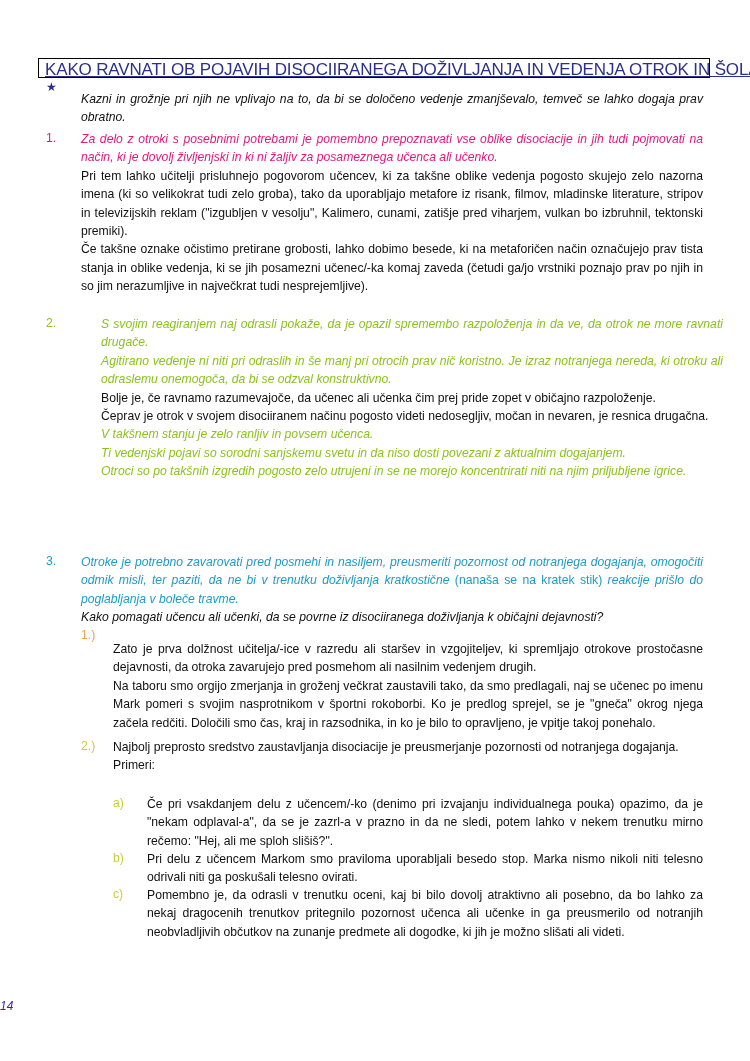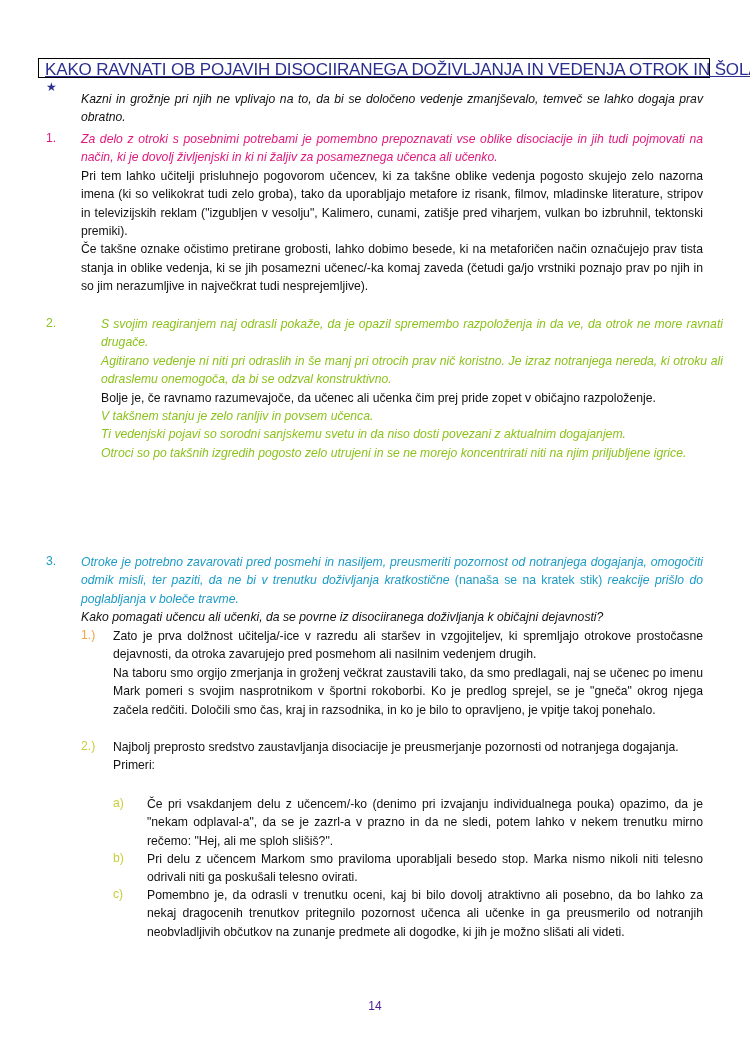--- a/index.html
+++ b/index.html
@@ -22,22 +22,22 @@
     .txt { position: absolute; text-align: justify; line-height: 18.4px; }
     .it { font-style: italic; }
     .pink { color: #e0197d; }
     .green { color: #8cc21c; }
     .blue { color: #1d9bc6; }
     .orange { color: #f2a24a; }
     .yellowgreen { color: #c7cf3a; }
     .uline { }
     .block { display: block; }
     .pnum {
-      position: absolute; top: 999px; left: 0; width: 750px; text-align: center;
-      color: #4c1d95; font-size: 12px;
+      position: absolute; top: 999px; left: 0; width: 750px; 
+      color: #4c1d95; font-size: 12px; font-style: italic;
     }
     .star { font-size: 12px; color: #2b2f8f; }
   </style>
 </head>
 <body>
 
 <div class="page">
 
   <div class="title-box">
     <span>KAKO RAVNATI OB POJAVIH DISOCIIRANEGA DOŽIVLJANJA IN VEDENJA OTROK IN ŠOLARJEV ALI ŠOLARK?</span>
@@ -51,33 +51,34 @@
     <span class="block it pink">Za delo z otroki s posebnimi potrebami je pomembno prepoznavati vse oblike disociacije in jih tudi pojmovati na način, ki je dovolj življenjski in ki ni žaljiv za posameznega učenca ali učenko.</span>
     <span class="block">Pri tem lahko učitelji prisluhnejo pogovorom učencev, ki za takšne oblike vedenja pogosto skujejo zelo nazorna imena (ki so velikokrat tudi zelo groba), tako da uporabljajo metafore iz risank, filmov, mladinske literature, stripov in televizijskih reklam ("izgubljen v vesolju", Kalimero, cunami, zatišje pred viharjem, vulkan bo izbruhnil, tektonski premiki).</span>
     <span class="block">Če takšne oznake očistimo pretirane grobosti, lahko dobimo besede, ki na metaforičen način označujejo prav tista stanja in oblike vedenja, ki se jih posamezni učenec/-ka komaj zaveda (četudi ga/jo vrstniki poznajo prav po njih in so jim nerazumljive in največkrat tudi nesprejemljive).</span>
   </div>
 
   <span class="marker green" style="left:46px; top:316px;">2.</span>
   <div class="txt" style="left:81px; top:315px; width:622px;margin-left:20px;">
     <span class="block it green">S svojim reagiranjem naj odrasli pokaže, da je opazil spremembo razpoloženja in da ve, da otrok ne more ravnati drugače.</span>
     <span class="block it green">Agitirano vedenje ni niti pri odraslih in še manj pri otrocih prav nič koristno. Je izraz notranjega nereda, ki otroku ali odraslemu onemogoča, da bi se odzval konstruktivno.</span>
     <span class="block">Bolje je, če ravnamo razumevajoče, da učenec ali učenka čim prej pride zopet v običajno razpoloženje.</span>
+    <span class="block">Čeprav je otrok v svojem disociiranem načinu pogosto videti nedosegljiv, močan in nevaren, je resnica drugačna.</span>
     <span class="block it green">V takšnem stanju je zelo ranljiv in povsem učenca.</span>
     <span class="block it green">Ti vedenjski pojavi so sorodni sanjskemu svetu in da niso dosti povezani z aktualnim dogajanjem.</span>
     <span class="block it green">Otroci so po takšnih izgredih pogosto zelo utrujeni in se ne morejo koncentrirati niti na njim priljubljene igrice.</span>
   </div>
 
   <span class="marker blue" style="left:46px; top:554px;">3.</span>
   <div class="txt" style="left:81px; top:553px; width:622px;">
     <span class="block blue"><span class="it">Otroke je potrebno zavarovati pred posmehi in nasiljem, preusmeriti pozornost od notranjega dogajanja, omogočiti odmik misli, ter paziti, da ne bi v trenutku doživljanja kratkostične</span><span> (nanaša se na kratek stik) </span><span class="it">reakcije prišlo do poglabljanja v boleče travme.</span></span>
     <span class="block it uline">Kako pomagati učencu ali učenki, da se povrne iz disociiranega doživljanja k običajni dejavnosti?</span>
   </div>
 
   <span class="marker orange" style="left:81px; top:628px;">1.)</span>
-  <div class="txt" style="left:113px; top:627px; width:590px;">
+  <div class="txt" style="left:113px; top:640px; width:590px;">
     <span class="block">Zato je prva dolžnost učitelja/-ice v razredu ali staršev in vzgojiteljev, ki spremljajo otrokove prostočasne dejavnosti, da otroka zavarujejo pred posmehom ali nasilnim vedenjem drugih.</span>
     <span class="block">Na taboru smo orgijo zmerjanja in groženj večkrat zaustavili tako, da smo predlagali, naj se učenec po imenu Mark pomeri s svojim nasprotnikom v športni rokoborbi. Ko je predlog sprejel, se je "gneča" okrog njega začela redčiti. Določili smo čas, kraj in razsodnika, in ko je bilo to opravljeno, je vpitje takoj ponehalo.</span>
   </div>
 
   <span class="marker yellowgreen" style="left:81px; top:739px;">2.)</span>
   <div class="txt" style="left:113px; top:738px; width:590px;">
     <span class="block">Najbolj preprosto sredstvo zaustavljanja disociacije je preusmerjanje pozornosti od notranjega dogajanja.</span>
     <span class="block">Primeri:</span>
   </div>
 

